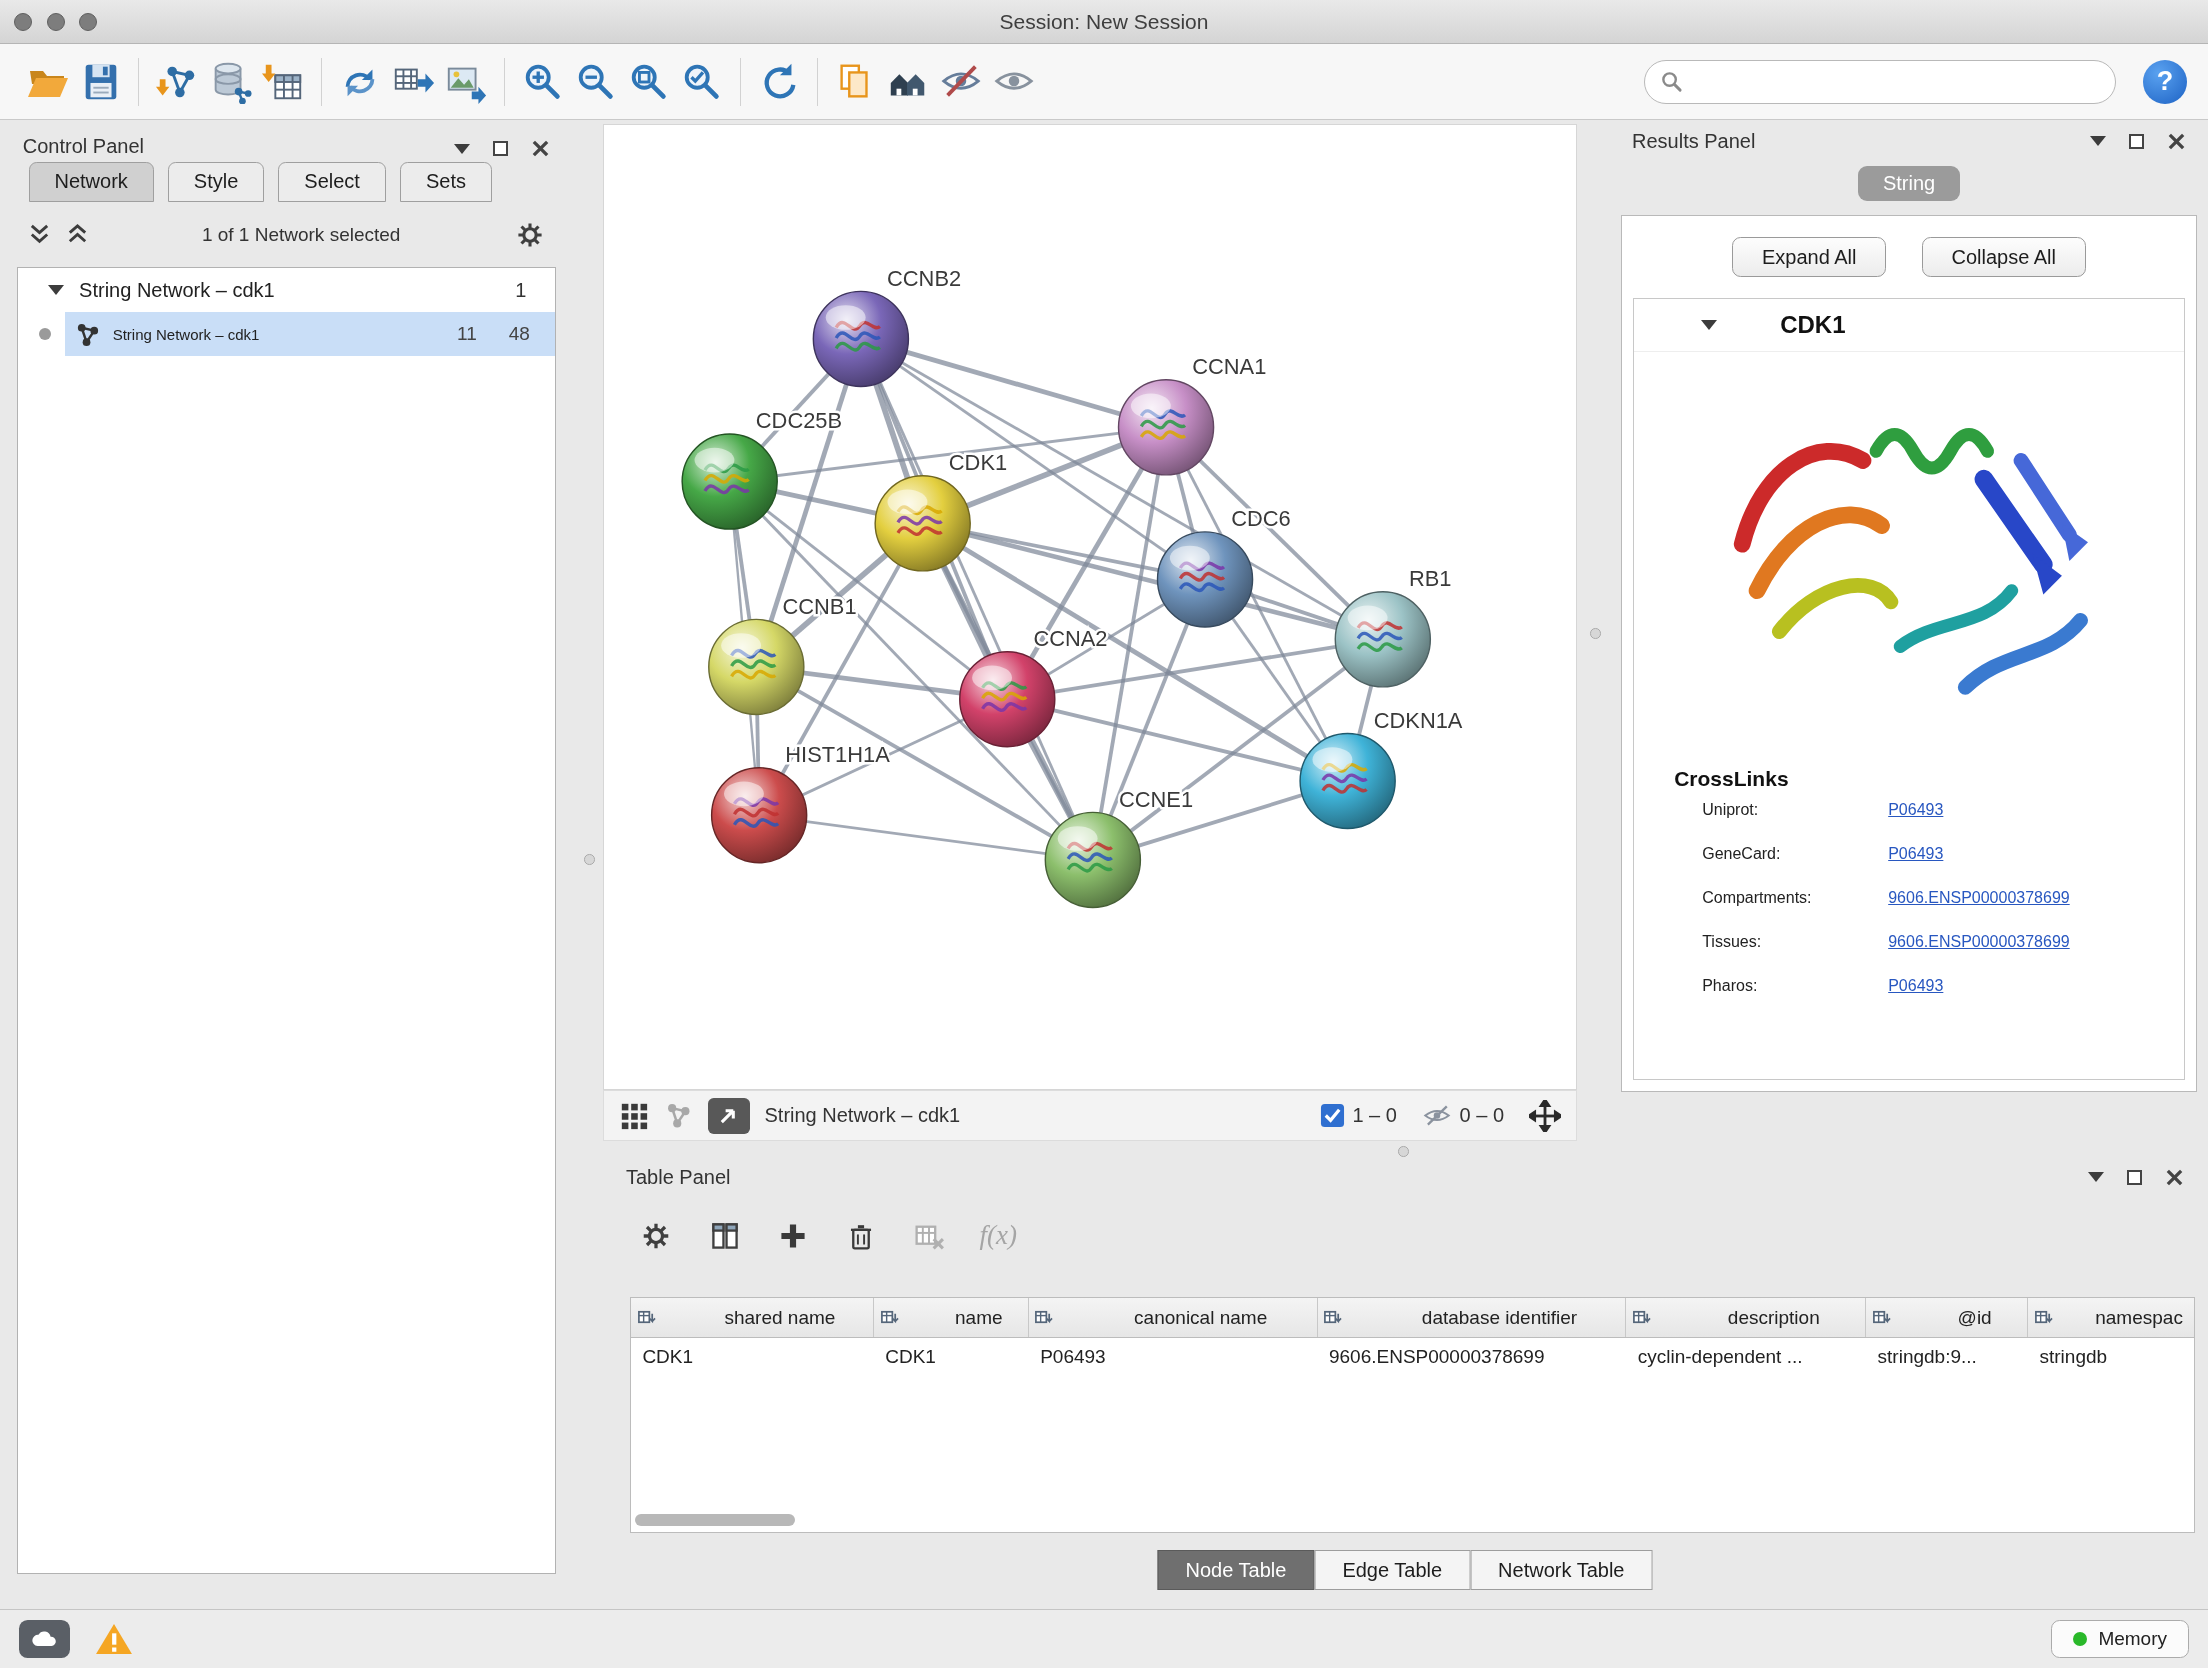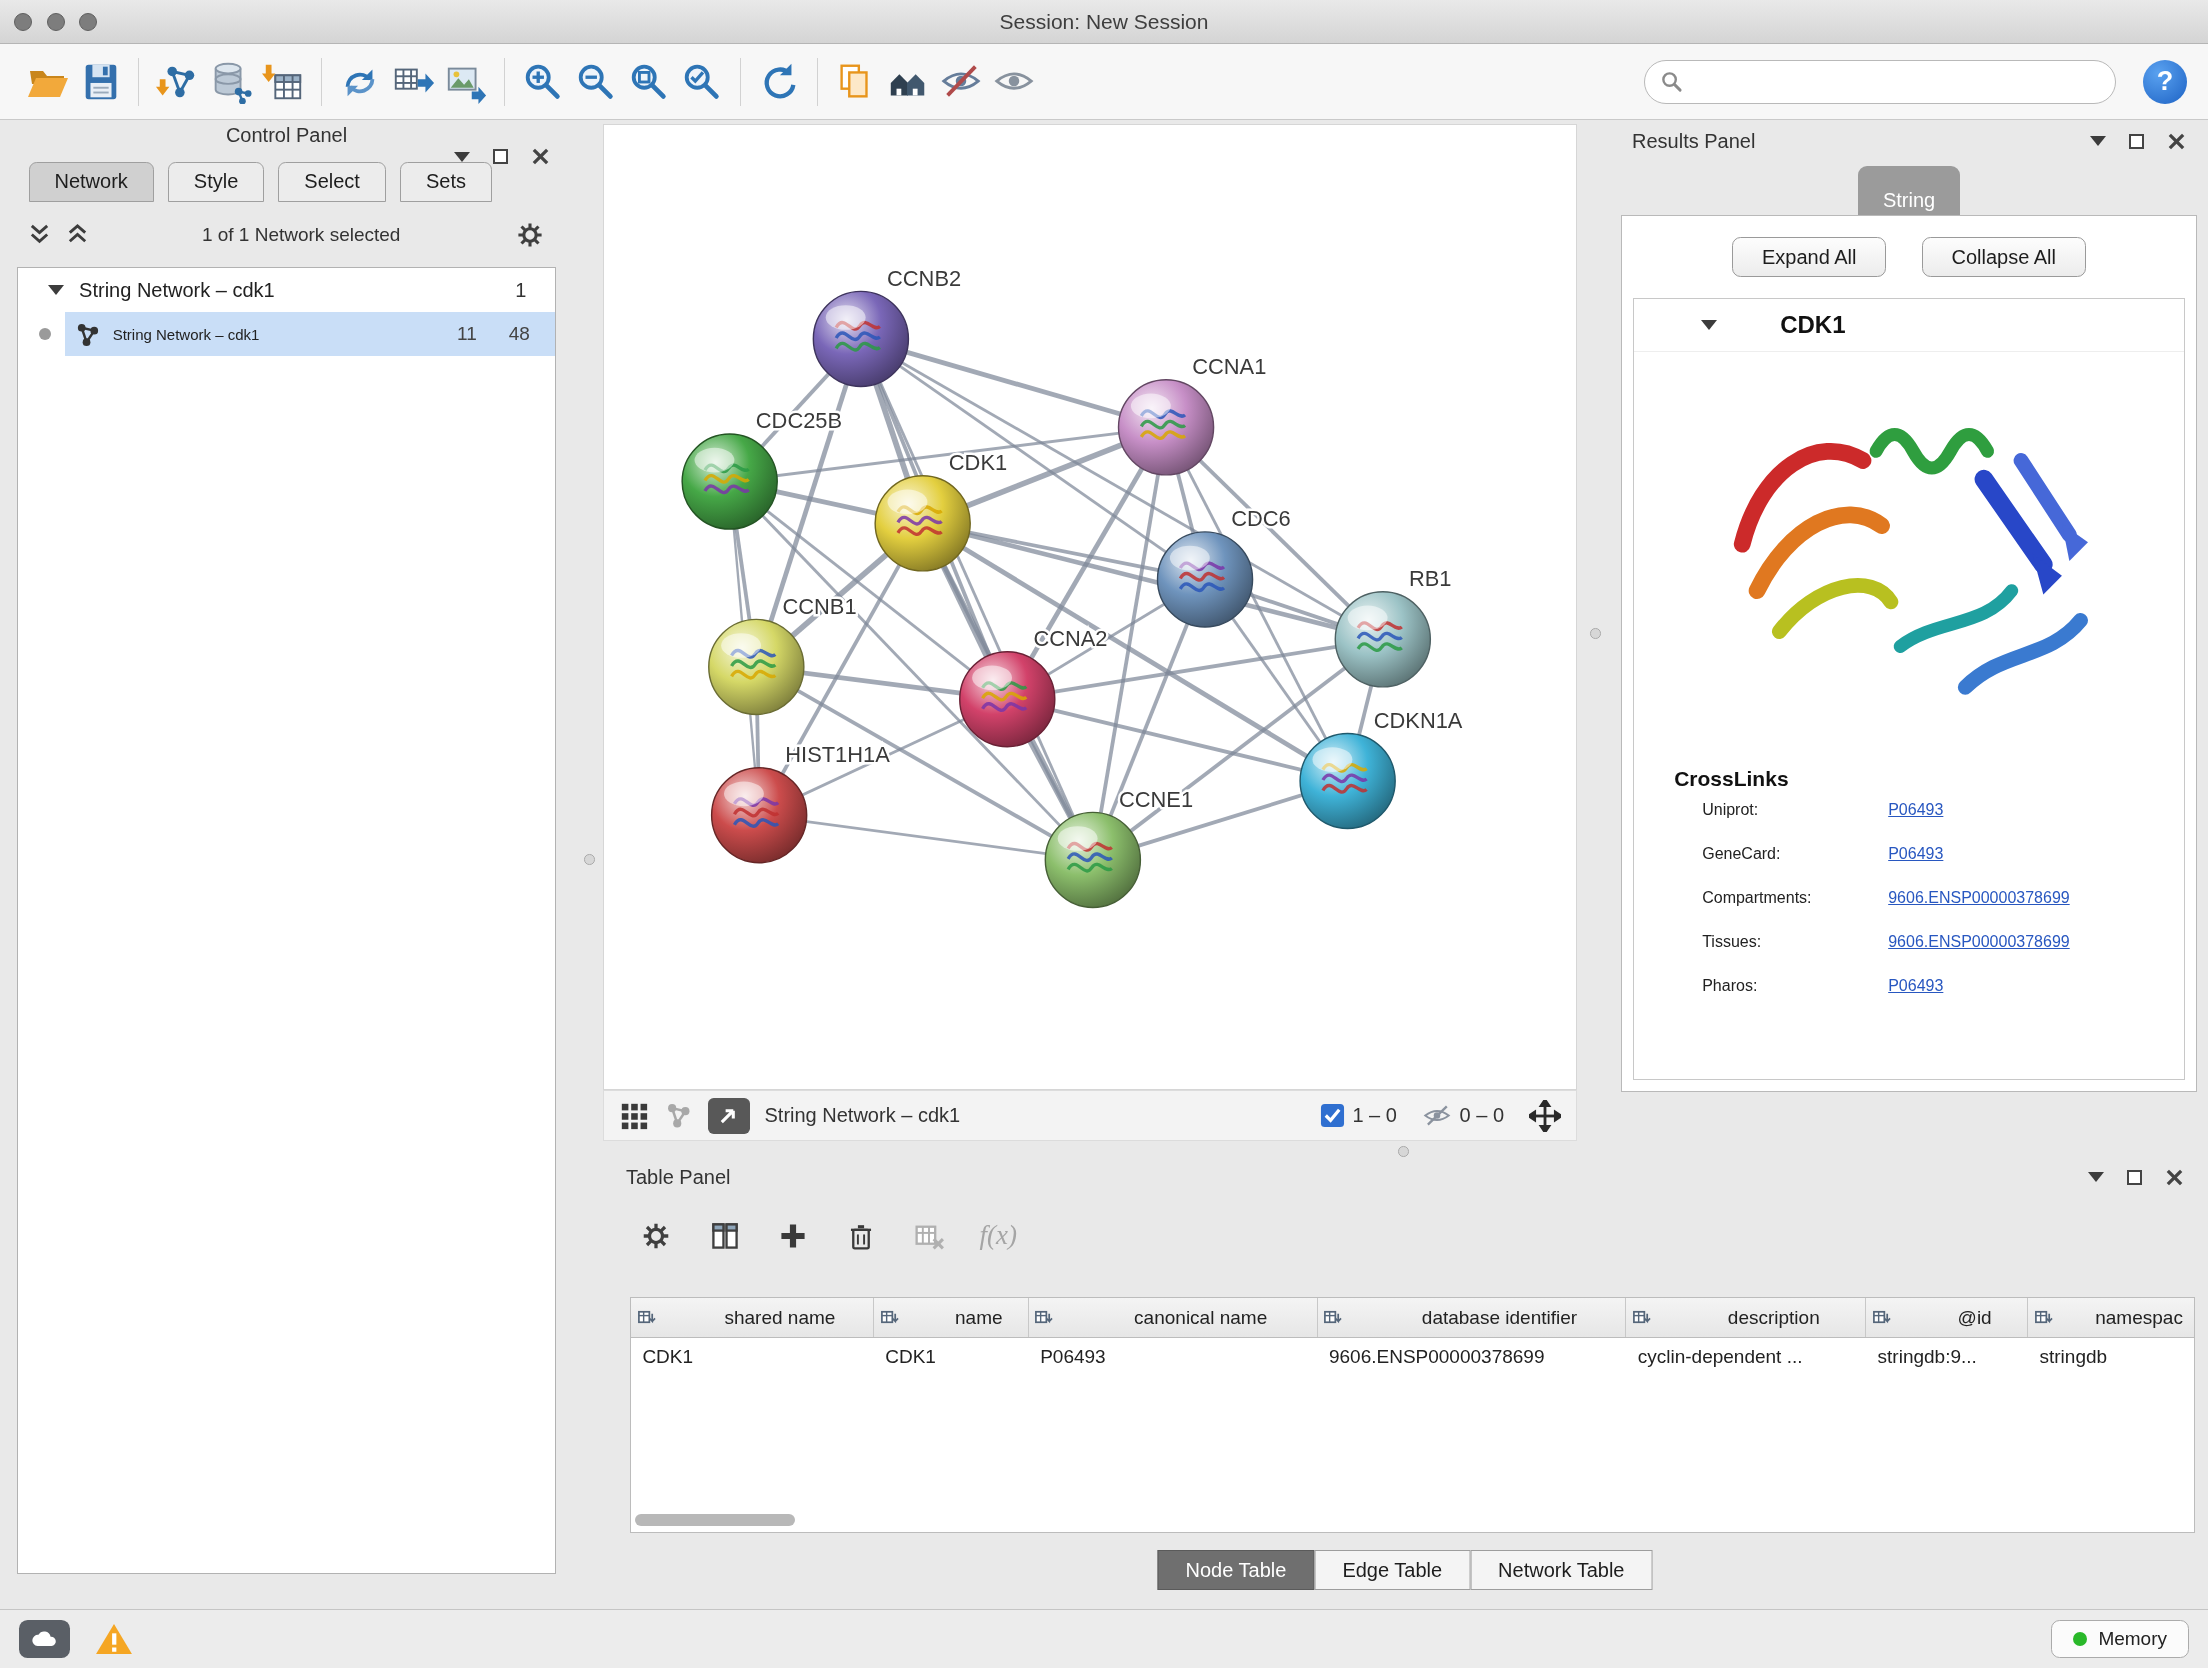--- a/index.html
+++ b/index.html
@@ -34,21 +34,21 @@
     color:#fff; font-size:27px; font-weight:bold; display:flex; align-items:center;
     justify-content:center; margin-left:27px; }
   
   .panel-title { font-size:20px; color:#333; }
   .ph-icons { margin-left:auto; display:flex; gap:23px; align-items:center; }
   .tri-down { width:0; height:0; border-left:8.6px solid transparent;
     border-right:8.6px solid transparent; border-top:10.5px solid #3c3c3c; }
   .sq-icon { width:15px; height:15px; border:2.4px solid #444; background:#fff; }
   
   .control-panel { position:absolute; left:9.5px; top:124px; width:554px; height:1454px; }
-  .cp-header { height:34px; display:flex; align-items:center; padding:0 13.3px;flex-direction:column; }
+  .cp-header { height:34px; display:flex; align-items:flex-end; padding:0 13.3px; }
   .cp-tabs { display:flex; margin:3.8px 0 0 19px; }
   .cp-tab { padding:7.6px 25px; font-size:20px; border:1px solid #9f9f9f;
     border-radius:7.6px 7.6px 0 0; background:#ececec; margin-right:14px; color:#1d1d1d; }
   .cp-tab.selected { background:#d0d0d0; }
   .cp-toolbar { position:absolute; top:84px; left:0; right:0; height:53px;
     display:flex; align-items:center; padding:0 17px; }
   .cp-status { flex:1; text-align:center; font-size:19px; color:#333; }
   .cp-list { position:absolute; top:143px; left:7.6px; right:7.6px; bottom:3.8px;
     background:#fff; border:1px solid #b2b2b2; }
   .tree-row { height:44px; display:flex; align-items:center; font-size:20px; }
@@ -67,21 +67,21 @@
     background:#f3f3f3; border:1px solid #dcdcdc; display:flex; align-items:center;
     gap:15px; padding:0 15px; font-size:20px; color:#333; }
   .ne-btn { width:42px; height:36px; background:#585858; border-radius:5.7px;
     display:flex; align-items:center; justify-content:center; }
   .ns-count { display:flex; align-items:center; gap:7.6px; }
   .ns-right { margin-left:auto; display:flex; align-items:center; gap:25px; }
   
   .results-panel { position:absolute; left:1617px; top:124px; width:584px; height:991px; }
   .rp-header { height:34px; display:flex; align-items:center; padding:0 15px; }
   .rp-pill-row { display:flex; justify-content:center; margin-top:7.6px; }
-  .rp-pill { background:#9b9b9b; color:#fff; font-size:20px; padding:23px 25px; border-radius:9px; }
+  .rp-pill { background:#9b9b9b; color:#fff; font-size:20px; padding:6px 25px; border-radius:9px; }
   .rp-box { position:absolute; top:91px; left:3.8px; right:3.8px; bottom:23px;
     background:#fff; border:1px solid #b9b9b9; }
   .rp-buttons { display:flex; justify-content:center; gap:36px; margin-top:21px; }
   .rp-btn { border:1.9px solid #9a9a9a; border-radius:8.6px; padding:7.6px 28.5px; font-size:20px;
     background:linear-gradient(#fdfdfd,#ececec); color:#1d1d1d; }
   .rp-inner { position:absolute; top:82px; left:11.4px; right:11.4px; bottom:11.4px;
     border:1px solid #c8c8c8; overflow:hidden; background:#fff; }
   .rp-section-head { height:53px; display:flex; align-items:center; padding-left:67px;
     border-bottom:1px solid #eee; }
   .rp-protein-name { font-size:24px; font-weight:bold; margin-left:63px; color:#111; }

